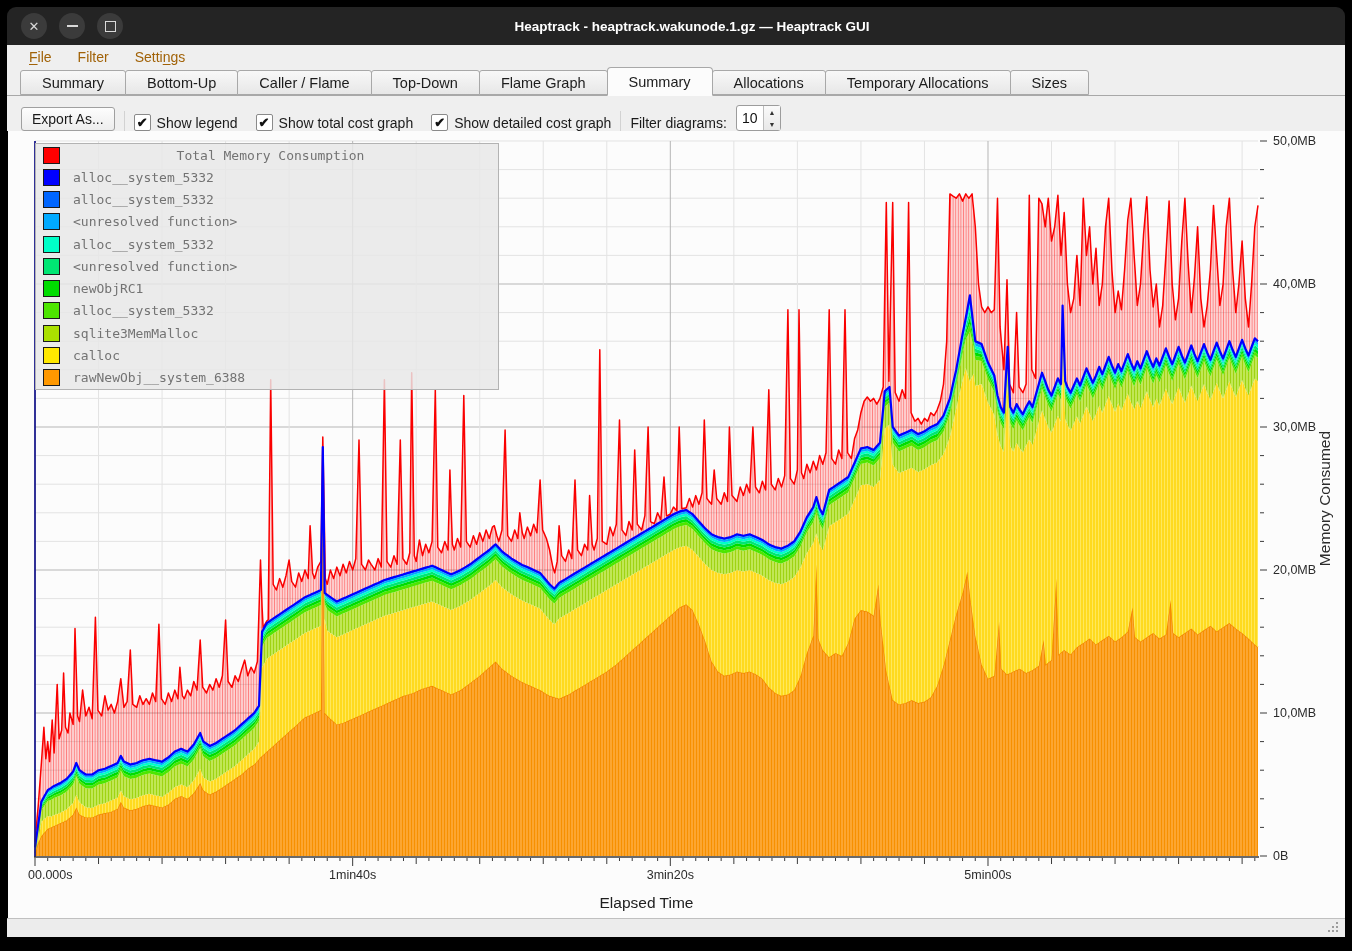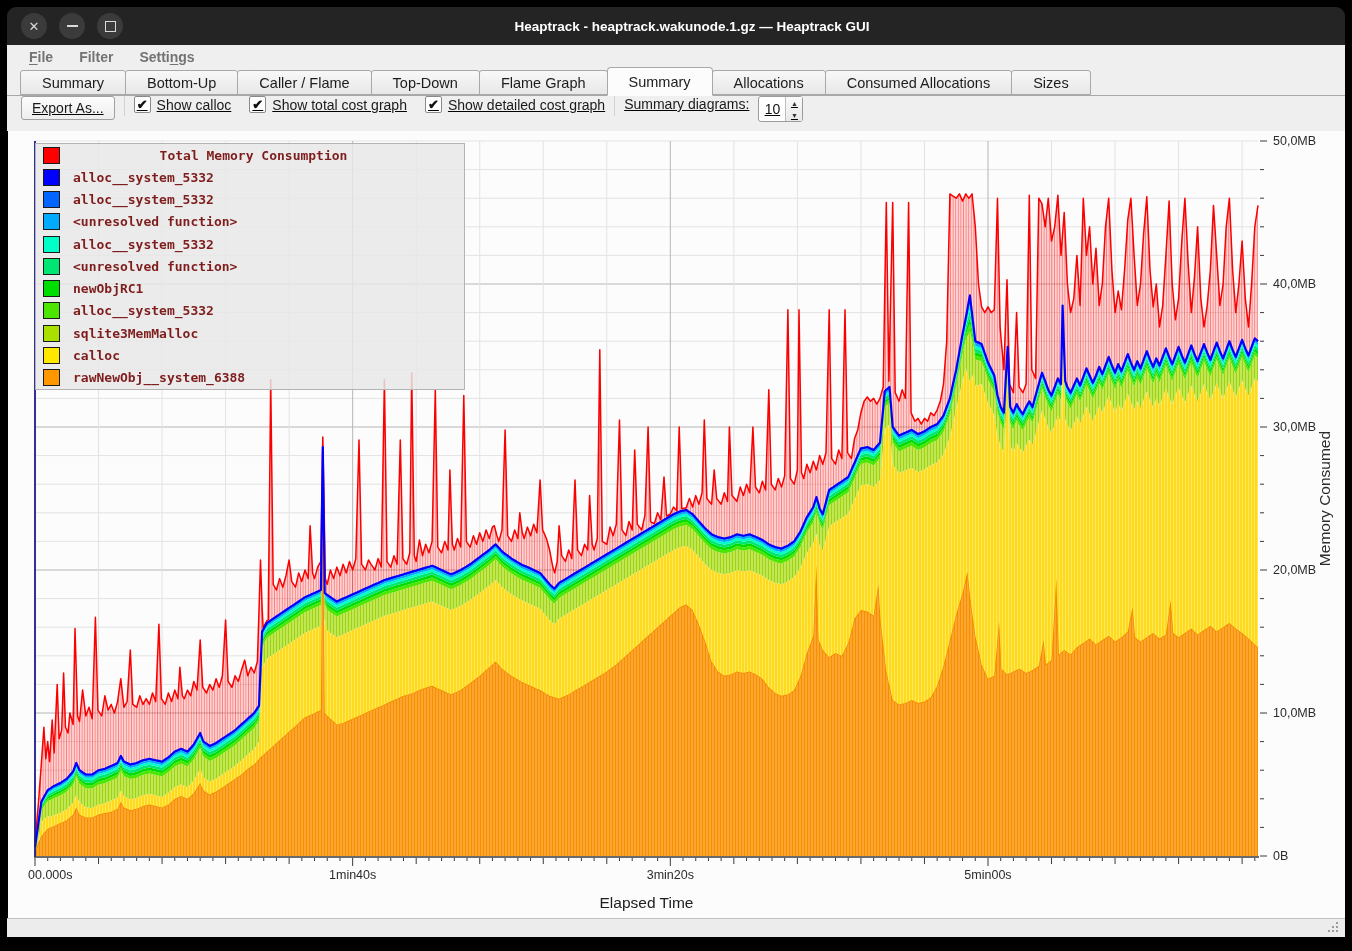--- a/index.html
+++ b/index.html
@@ -10,51 +10,51 @@
     border-radius:9px 9px 0 0;display:flex;align-items:center;}
   .winbtn{position:absolute;top:6px;width:26px;height:26px;border-radius:50%;background:#3b3b3b;
     color:#d9d9d9;display:flex;align-items:center;justify-content:center;font-size:13px;line-height:1;}
   #btn-close{left:14px;} #btn-min{left:52px;} #btn-max{left:90px;}
   .maxglyph{width:9px;height:9px;border:1.6px solid #d9d9d9;display:block;}
   .minglyph{width:11px;height:0;border-top:2px solid #d9d9d9;display:block;}
   #window-title{flex:1;text-align:center;color:#fff;font-size:13.5px;font-weight:bold;padding-left:32px;}
   
   #menubar{position:absolute;left:7px;top:45px;right:7px;height:23px;background:#efefef;
     display:flex;align-items:center;padding-left:9px;box-sizing:border-box;}
-  .menu-item{font-size:14px;color:#737373;padding:2px 13px;font-weight:bold;}
+  .menu-item{font-size:14px;color:#a16207;padding:2px 13px;}
   .menu-item u{text-decoration:underline;text-underline-offset:2px;}
   
   #tabbar{position:absolute;left:7px;top:68px;right:7px;height:28px;background:#efefef;
     display:flex;align-items:flex-end;padding-left:13px;box-sizing:border-box;border-bottom:1px solid #a8a8a8;}
   .tab{display:flex;align-items:center;justify-content:center;height:23px;padding:0 21px;
     background:linear-gradient(#f8f8f8,#e7e7e7);border:1px solid #a8a8a8;margin-right:-1px;
     border-radius:3px 3px 0 0;font-size:14.5px;color:#1c1c1c;position:relative;z-index:1;}
   .tab.active{height:27px;background:#fcfcfc;border-bottom:1px solid #fcfcfc;margin-bottom:-1px;z-index:3;
     border-radius:4px 4px 0 0;}
   
   #toolbar{position:absolute;left:7px;top:96px;right:7px;height:35px;background:#efefef;
-    display:flex;align-items:flex-start;padding-left:14px;box-sizing:border-box;gap:9px;text-decoration:underline;}
+    display:flex;align-items:flex-end;padding-left:14px;box-sizing:border-box;gap:9px;}
   #export-btn{font-size:14px;color:#1a1a1a;padding:3px 10px;border:1px solid #a0a0a0;border-radius:3px;
     background:linear-gradient(#fdfdfd,#ededed);}
   .tsep{width:1px;height:20px;background:#d2d2d2;}
   .checkitem{display:flex;align-items:center;gap:6px;font-size:14px;color:#1a1a1a;}
   .checkbox{width:15px;height:15px;border:1px solid #8a8a8a;border-radius:2px;background:#fff;
     display:flex;align-items:center;justify-content:center;font-size:13px;font-weight:bold;color:#111;line-height:1;}
   #spin-label{font-size:14px;color:#1a1a1a;}
   #spinbox{display:flex;border:1px solid #9c9c9c;border-radius:3px;background:#fff;height:24px;align-items:stretch;}
   #spin-value{width:26px;display:flex;align-items:center;justify-content:center;font-size:14px;color:#111;}
   #spin-btns{width:16px;border-left:1px solid #bdbdbd;display:flex;flex-direction:column;background:linear-gradient(#fafafa,#e8e8e8);}
   .spin-arrow{flex:1;display:flex;align-items:center;justify-content:center;font-size:7px;color:#333;}
   
   #chart-panel{position:absolute;left:8px;top:131px;width:1337px;height:787px;background:#fcfcfc;}
   #plot{position:absolute;left:0;top:0;}
   
-  #legend{position:absolute;left:27px;top:12px;width:430px;height:247px;background:rgba(231,231,231,0.84);
+  #legend{position:absolute;left:27px;top:12px;width:464px;height:247px;background:rgba(231,231,231,0.84);
     border:1px solid #b3b3b3;box-sizing:border-box;display:flex;flex-direction:column;
-    font-family:"DejaVu Sans Mono",monospace;font-size:13px;color:#7f1d1d;font-weight:bold;}
+    font-family:"DejaVu Sans Mono",monospace;font-size:13px;color:#737373;}
   .legend-row{flex:1;display:flex;align-items:center;padding-left:7px;}
   .swatch{width:17px;height:17px;border:1px solid #1a1a1a;box-sizing:border-box;margin-right:13px;flex:none;}
   .legend-title-text{flex:1;text-align:center;margin-right:30px;}
   
   #statusbar{position:absolute;left:7px;top:918px;right:7px;height:19px;background:#ececec;border-top:1px solid #c0c0c0;box-sizing:border-box;}
   #grip{position:absolute;right:5px;bottom:3px;width:13px;height:13px;}
   #grip i{position:absolute;width:2px;height:2px;background:#9b9b9b;}
 </style>
 </head>
 <body>
@@ -79,43 +79,43 @@
     </div>
 
   <div id="tabbar">
       <div class="tab">Summary</div>
       <div class="tab">Bottom-Up</div>
       <div class="tab">Caller / Flame</div>
       <div class="tab">Top-Down</div>
       <div class="tab">Flame Graph</div>
       <div class="tab active">Summary</div>
       <div class="tab">Allocations</div>
-      <div class="tab">Consumed Allocations</div>
+      <div class="tab">Temporary Allocations</div>
       <div class="tab">Sizes</div>
     </div>
 
   <div id="toolbar">
     <button id="export-btn">Export As...</button>
     <span class="tsep"></span>
     <span id="checks" style="display:flex;gap:18px;align-items:center;">
         <span class="checkitem">
           <span class="checkbox">✔</span>
-          <span>Show calloc</span>
+          <span>Show legend</span>
         </span>
         <span class="checkitem">
           <span class="checkbox">✔</span>
           <span>Show total cost graph</span>
         </span>
         <span class="checkitem">
           <span class="checkbox">✔</span>
           <span>Show detailed cost graph</span>
         </span>
       </span>
     <span class="tsep"></span>
-    <span id="spin-label">Summary diagrams:</span>
+    <span id="spin-label">Filter diagrams:</span>
     <span id="spinbox">
       <span id="spin-value">10</span>
       <span id="spin-btns">
         <span class="spin-arrow">▲</span>
         <span class="spin-arrow">▼</span>
       </span>
     </span>
   </div>
 
   <div id="chart-panel">

